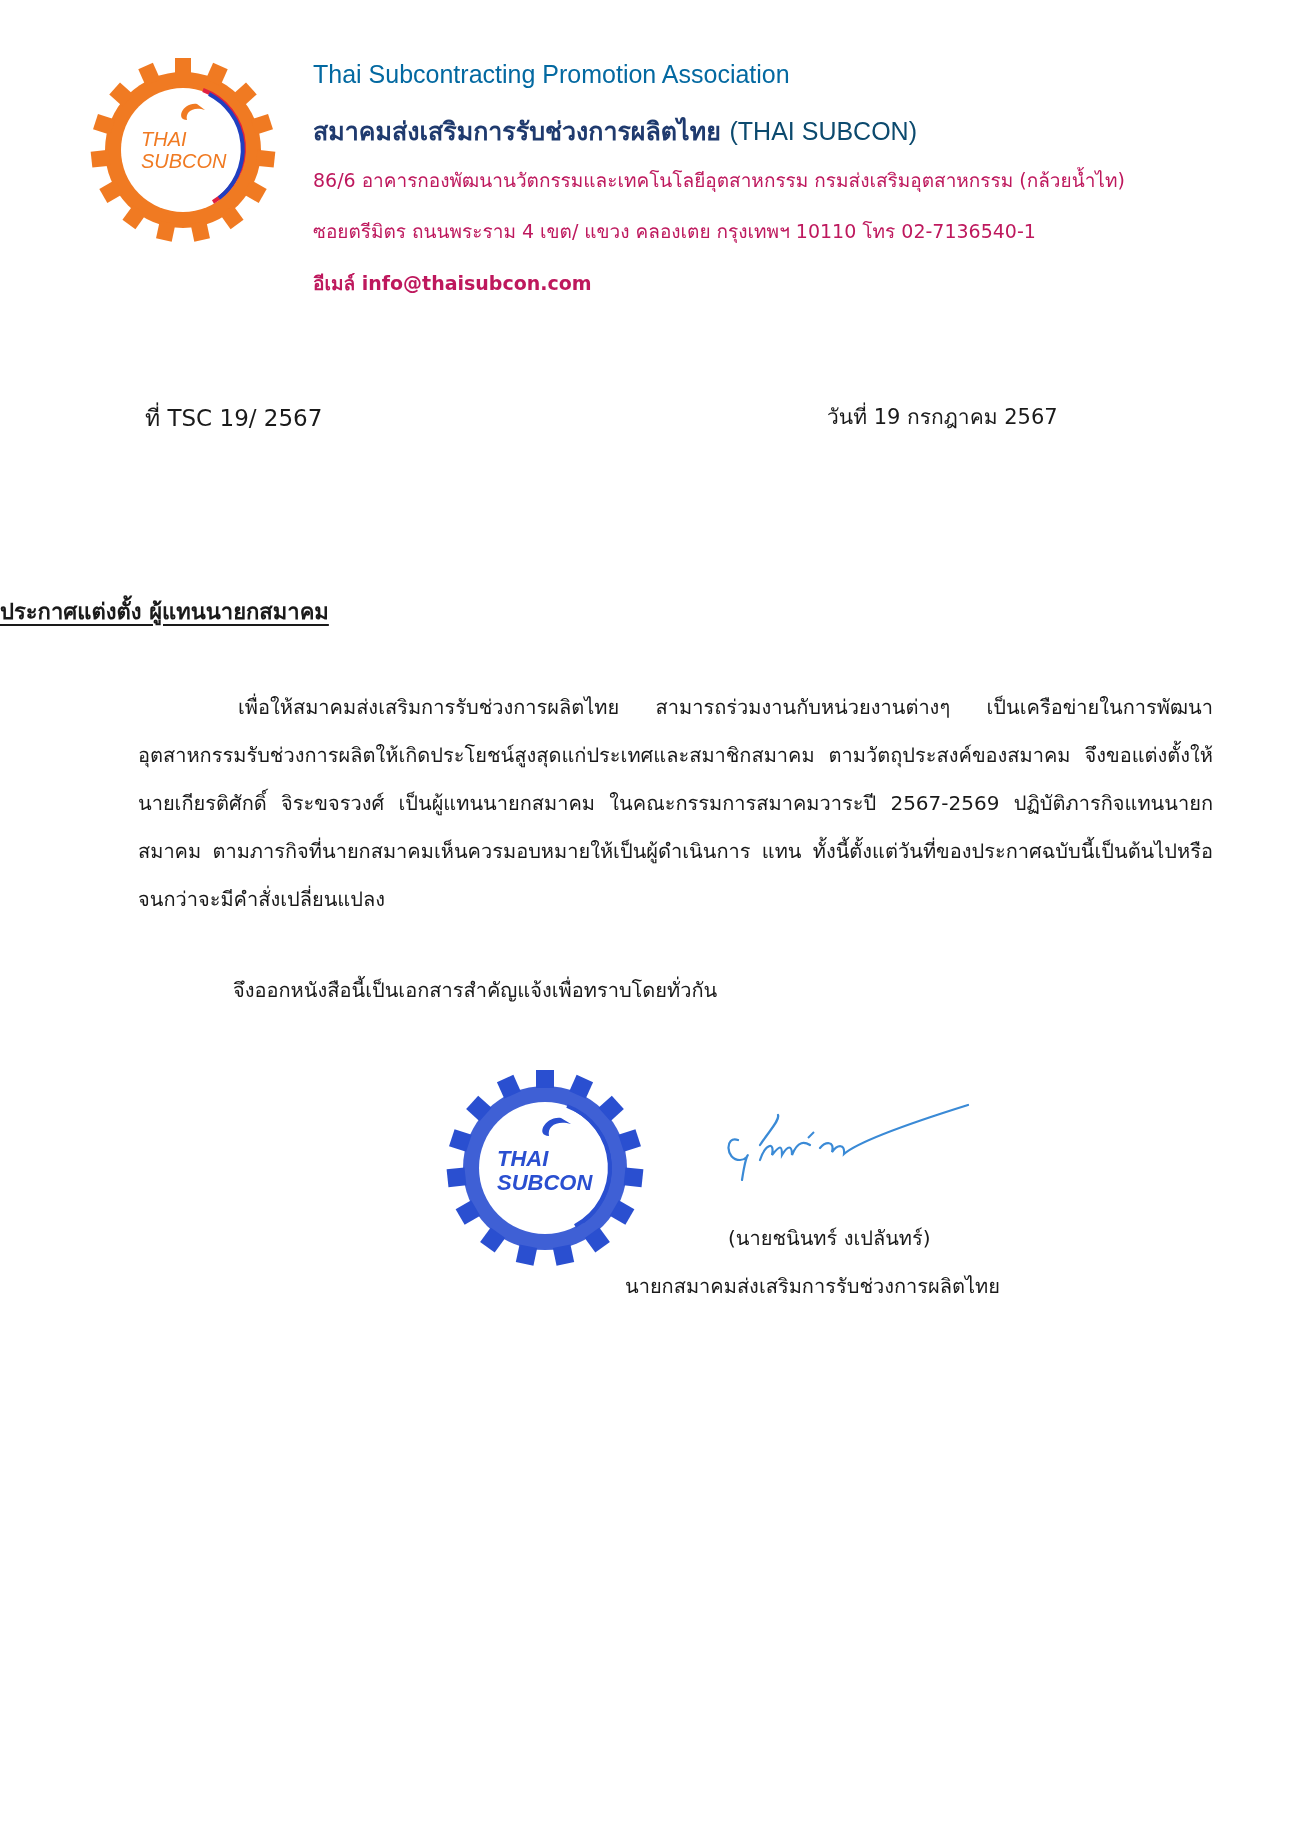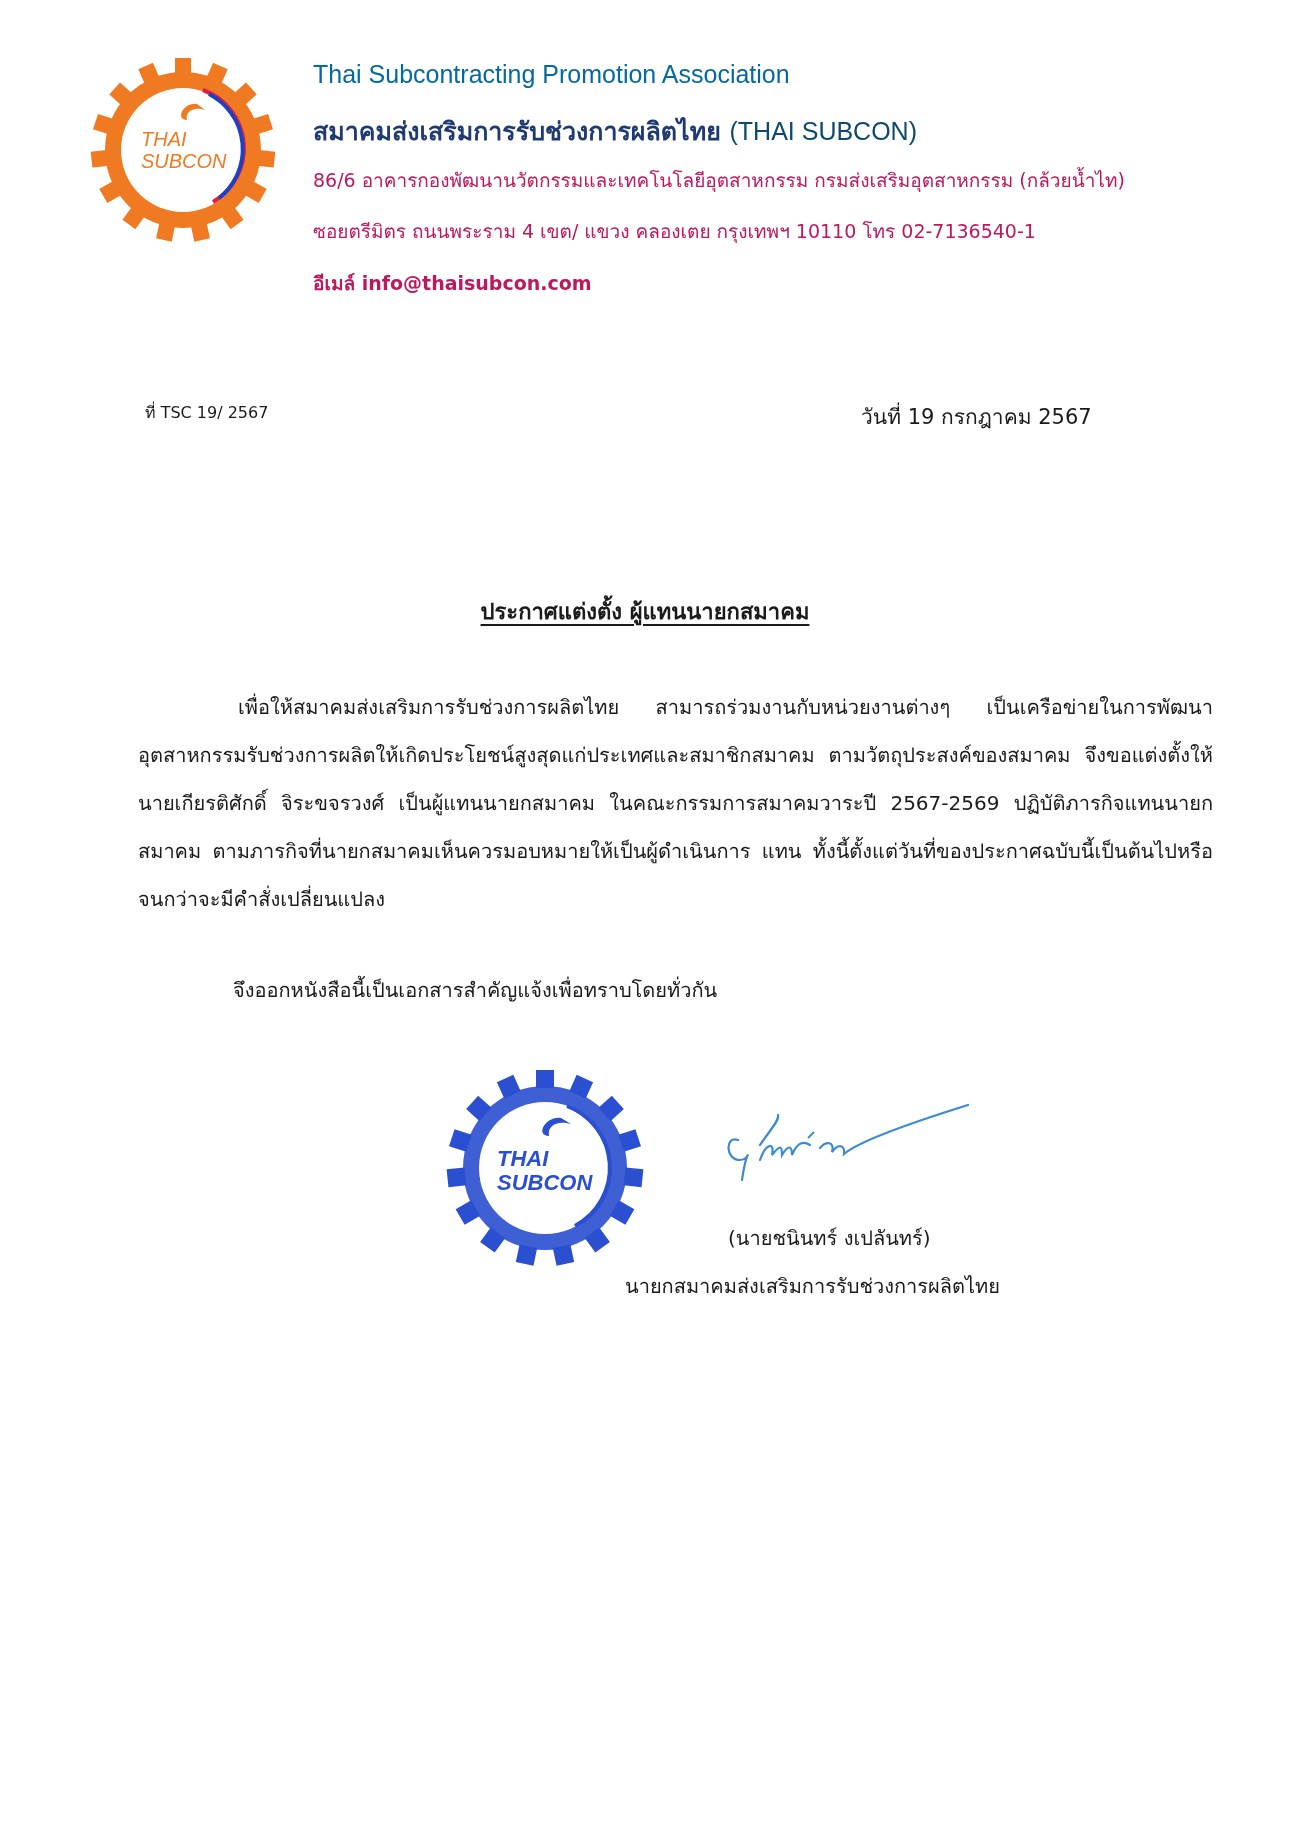--- a/index.html
+++ b/index.html
@@ -7,23 +7,23 @@
          font-family:"DejaVu Sans","Liberation Sans",sans-serif; color:#1a1a1a; }
   .logo { position:absolute; left:88px; top:55px; width:200px; height:190px; }
   .hdr { position:absolute; left:313px; }
   .org-en { top:60px; font-size:25px; color:#0369a1; font-family:"Liberation Sans",sans-serif; }
   .org-th { top:111px; font-size:25px; color:#1f3a6e; font-weight:bold; }
   .org-th .abbr { color:#0c4a6e; font-weight:normal; font-family:"Liberation Sans",sans-serif; }
   .addr { font-size:19px; color:#be185d; }
   .addr1 { top:165px; }
   .addr2 { top:216px; }
   .addr3 { top:268px;font-weight:bold; }
-  .ref { position:absolute; left:145px; top:400px; font-size:16px; }
-  .date { position:absolute; left:861px; top:400px; font-size:21px; }
-  .title { position:absolute; left:0; width:1290px; top:594px; text-align:center; font-size:22px; font-weight:bold; }
+  .ref { position:absolute; left:145px; top:400px; font-size:23px; }
+  .date { position:absolute; left:827px; top:400px; font-size:21px; }
+  .title { position:absolute; left:0; width:1290px; top:594px; font-size:22px; font-weight:bold; }
   .title span { text-decoration:underline; text-underline-offset:5px; }
   .body-text { position:absolute; left:138px; top:683px; width:1075px; font-size:20px; line-height:48px; text-align:justify; }
   .body-text .indent { display:inline-block; width:100px; }
   .closing { position:absolute; left:233px; top:974px; font-size:20px;font-family:Liberation Serif, serif; }
   .seal { position:absolute; left:445px; top:1068px; width:210px; height:200px; }
   .signature { position:absolute; left:720px; top:1100px; width:260px; height:90px; }
   .signer { position:absolute; left:728px; top:1222px; font-size:20px; }
   .position { position:absolute; left:625px; top:1270px; font-size:20px; }
 </style>
 </head>

